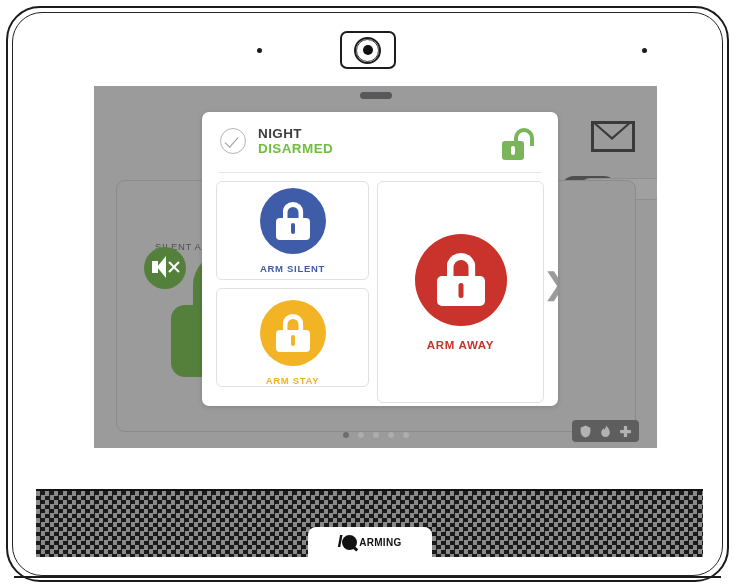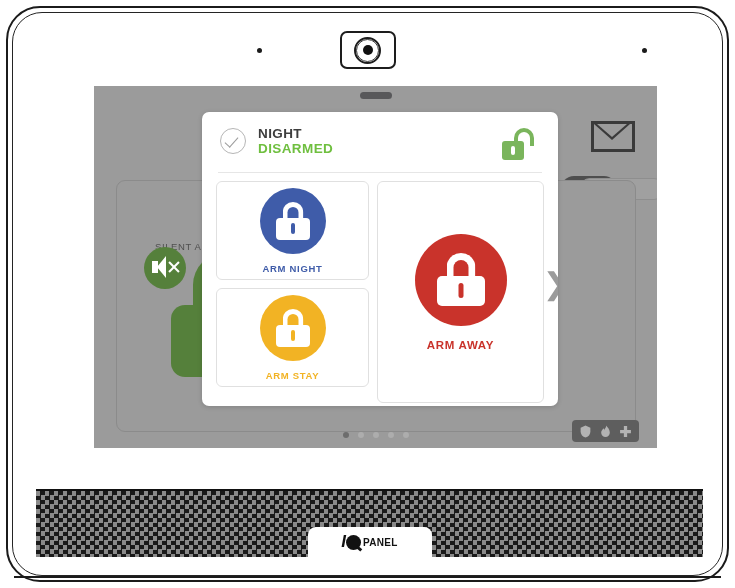--- a/index.html
+++ b/index.html
@@ -261,21 +261,21 @@
   }
   #left-col { display: flex; flex-direction: column; gap: 8px; width: 153px; }
   .arm-tile {
     border: 1px solid #e0e0e0;
     border-radius: 6px;
     background: #fff;
     display: flex; flex-direction: column;
     align-items: center; justify-content: center;
   }
   #tile-arm-night { height: 107px; }
-  #tile-arm-stay  { height: 107px; }
+  #tile-arm-stay  { height: 107px; justify-content: flex-end; }
   #tile-arm-away  { flex: 1; height: 222px; }
 
   .lock-circle {
     border-radius: 50%;
     display: flex; align-items: center; justify-content: center;
     position: relative;
   }
   .lock-circle.small { width: 66px; height: 66px; }
   .lock-circle.large { width: 92px; height: 92px; }
   .lock-glyph { position: relative; }
@@ -448,21 +448,21 @@
         <div id="left-col">
 
           <div class="arm-tile" id="tile-arm-night">
             <div class="lock-circle small" style="background:#3f5ca9">
               <div class="lock-glyph">
                 <div class="shackle"></div>
                 <div class="body"></div>
                 <div class="keyhole" style="background:#3f5ca9"></div>
               </div>
             </div>
-            <div class="tile-label" style="color:#3f5ca9">ARM NIGHT</div>
+            <div class="tile-label" style="color:#3f5ca9">ARM SILENT</div>
           </div>
 
           <div class="arm-tile" id="tile-arm-stay">
             <div class="lock-circle small" style="background:#f2b324">
               <div class="lock-glyph">
                 <div class="shackle"></div>
                 <div class="body"></div>
                 <div class="keyhole" style="background:#f2b324"></div>
               </div>
             </div>
@@ -486,17 +486,17 @@
         </div>
 
       </div>
     </div>
   </div>
 
   <div id="speaker-grille">
     <div id="logo-plate">
       <span id="logo-i">I</span>
       <span id="logo-q"></span>
-      <span id="logo-panel">PANEL</span>
+      <span id="logo-panel">ARMING</span>
     </div>
   </div>
   <div id="bottom-rule"></div>
 </div>
 
 </body></html>

